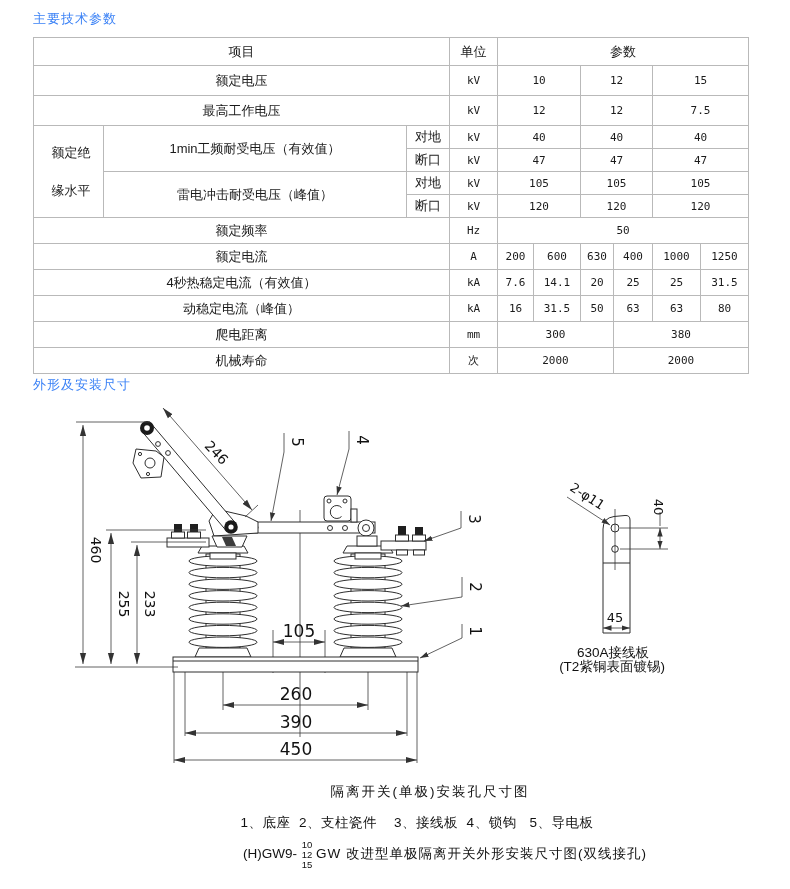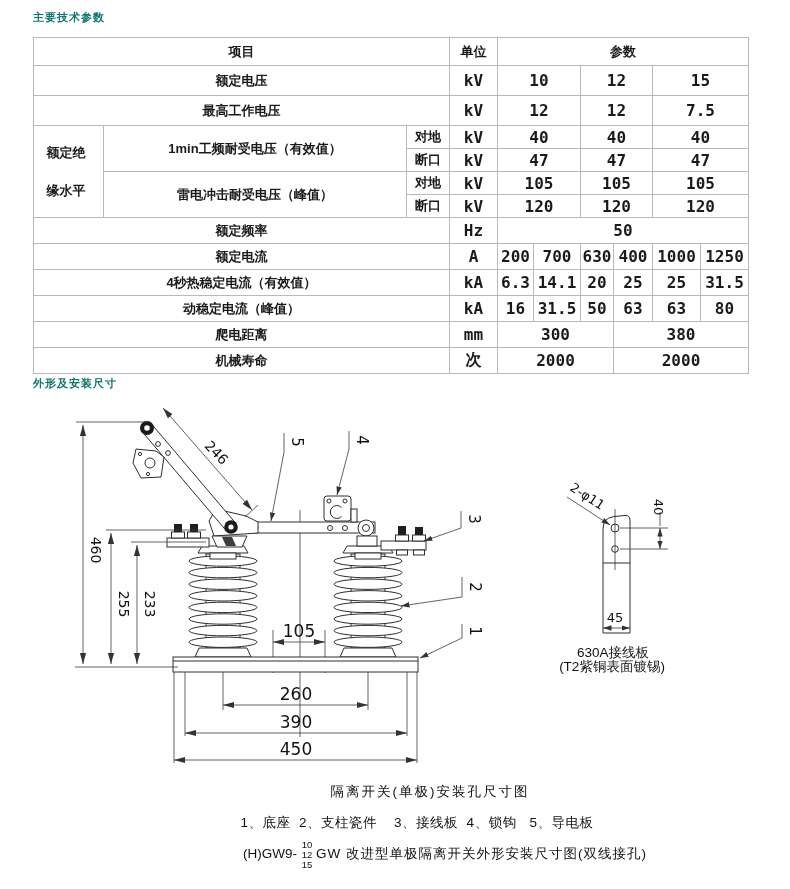--- a/index.html
+++ b/index.html
@@ -1,34 +1,34 @@
 <!DOCTYPE html>
 <html><head>
 <meta charset="utf-8">
 <style>
   html,body { margin:0; padding:0; background:#fff; }
   .page {
     position:relative; width:790px; height:889px; background:#ffffff;
     font-family:"Liberation Sans", sans-serif; color:#1a1a1a; overflow:hidden;
   }
-  .sec-title { position:absolute; font-weight:bold; font-size:11px; color:#0f766e; letter-spacing:1px; }
+  .sec-title { position:absolute; font-weight:normal; font-size:13px; color:#3b82f6; letter-spacing:1px; }
   #title-specs { left:33px; top:10px; }
   #title-outline { left:33px; top:376px;text-align:right; }
 
   table.specs {
     position:absolute; left:33px; top:37px; width:715px;
-    border-collapse:collapse; table-layout:fixed;font-weight:bold;
+    border-collapse:collapse; table-layout:fixed;
   }
   table.specs td {
     border:1px solid #b9b9b9; text-align:center; vertical-align:middle;
     font-size:13px; padding:0; overflow:hidden;
   }
-  table.specs td.num { font-family:"DejaVu Sans Mono", monospace; font-size:16px; }
+  table.specs td.num { font-family:"DejaVu Sans Mono", monospace; font-size:11px; }
   tr.rh1 { height:28px; } tr.rh2 { height:30px; } tr.rh3 { height:23px; } tr.rh4 { height:26px;margin-top:28px; }
-  td.grp span { display:inline-block; width:44px; line-height:38px; text-align:left; }
+  td.grp span { display:inline-block; width:44px; line-height:38px; text-align:right; }
 
   svg.drawing { position:absolute; left:0; top:395px; }
   .s  { stroke:#2e2e2e; fill:none; stroke-width:1; }
   .sw { stroke:#2e2e2e; fill:#ffffff; stroke-width:1; }
   .d  { stroke:#3a3a3a; fill:none; stroke-width:0.8; }
   text.dt  { font-size:17px; fill:#111; text-anchor:middle; font-family:"DejaVu Sans", sans-serif; }
   text.dtv { font-size:14px; fill:#111; text-anchor:middle; font-family:"DejaVu Sans", sans-serif; }
   text.co  { font-size:15px; fill:#111; text-anchor:middle; font-family:"DejaVu Sans", sans-serif; }
   text.sm  { font-size:13px; fill:#111; text-anchor:middle; font-family:"DejaVu Sans", sans-serif; }
   text.cap { font-size:13.5px; fill:#111; text-anchor:middle; font-family:"Liberation Sans", sans-serif; }
@@ -109,30 +109,30 @@
     </tr>
     <tr class="rh4">
       <td colspan="3">额定频率</td>
       <td class="num">Hz</td>
       <td colspan="6" class="num">50</td>
     </tr>
     <tr class="rh4">
       <td colspan="3">额定电流</td>
       <td class="num">A</td>
       <td class="num">200</td>
-      <td class="num">700</td>
+      <td class="num">600</td>
       <td class="num">630</td>
       <td class="num">400</td>
       <td class="num">1000</td>
       <td class="num">1250</td>
     </tr>
     <tr class="rh4">
       <td colspan="3">4秒热稳定电流（有效值）</td>
       <td class="num">kA</td>
-      <td class="num">6.3</td>
+      <td class="num">7.6</td>
       <td class="num">14.1</td>
       <td class="num">20</td>
       <td class="num">25</td>
       <td class="num">25</td>
       <td class="num">31.5</td>
     </tr>
     <tr class="rh4">
       <td colspan="3">动稳定电流（峰值）</td>
       <td class="num">kA</td>
       <td class="num">16</td>

